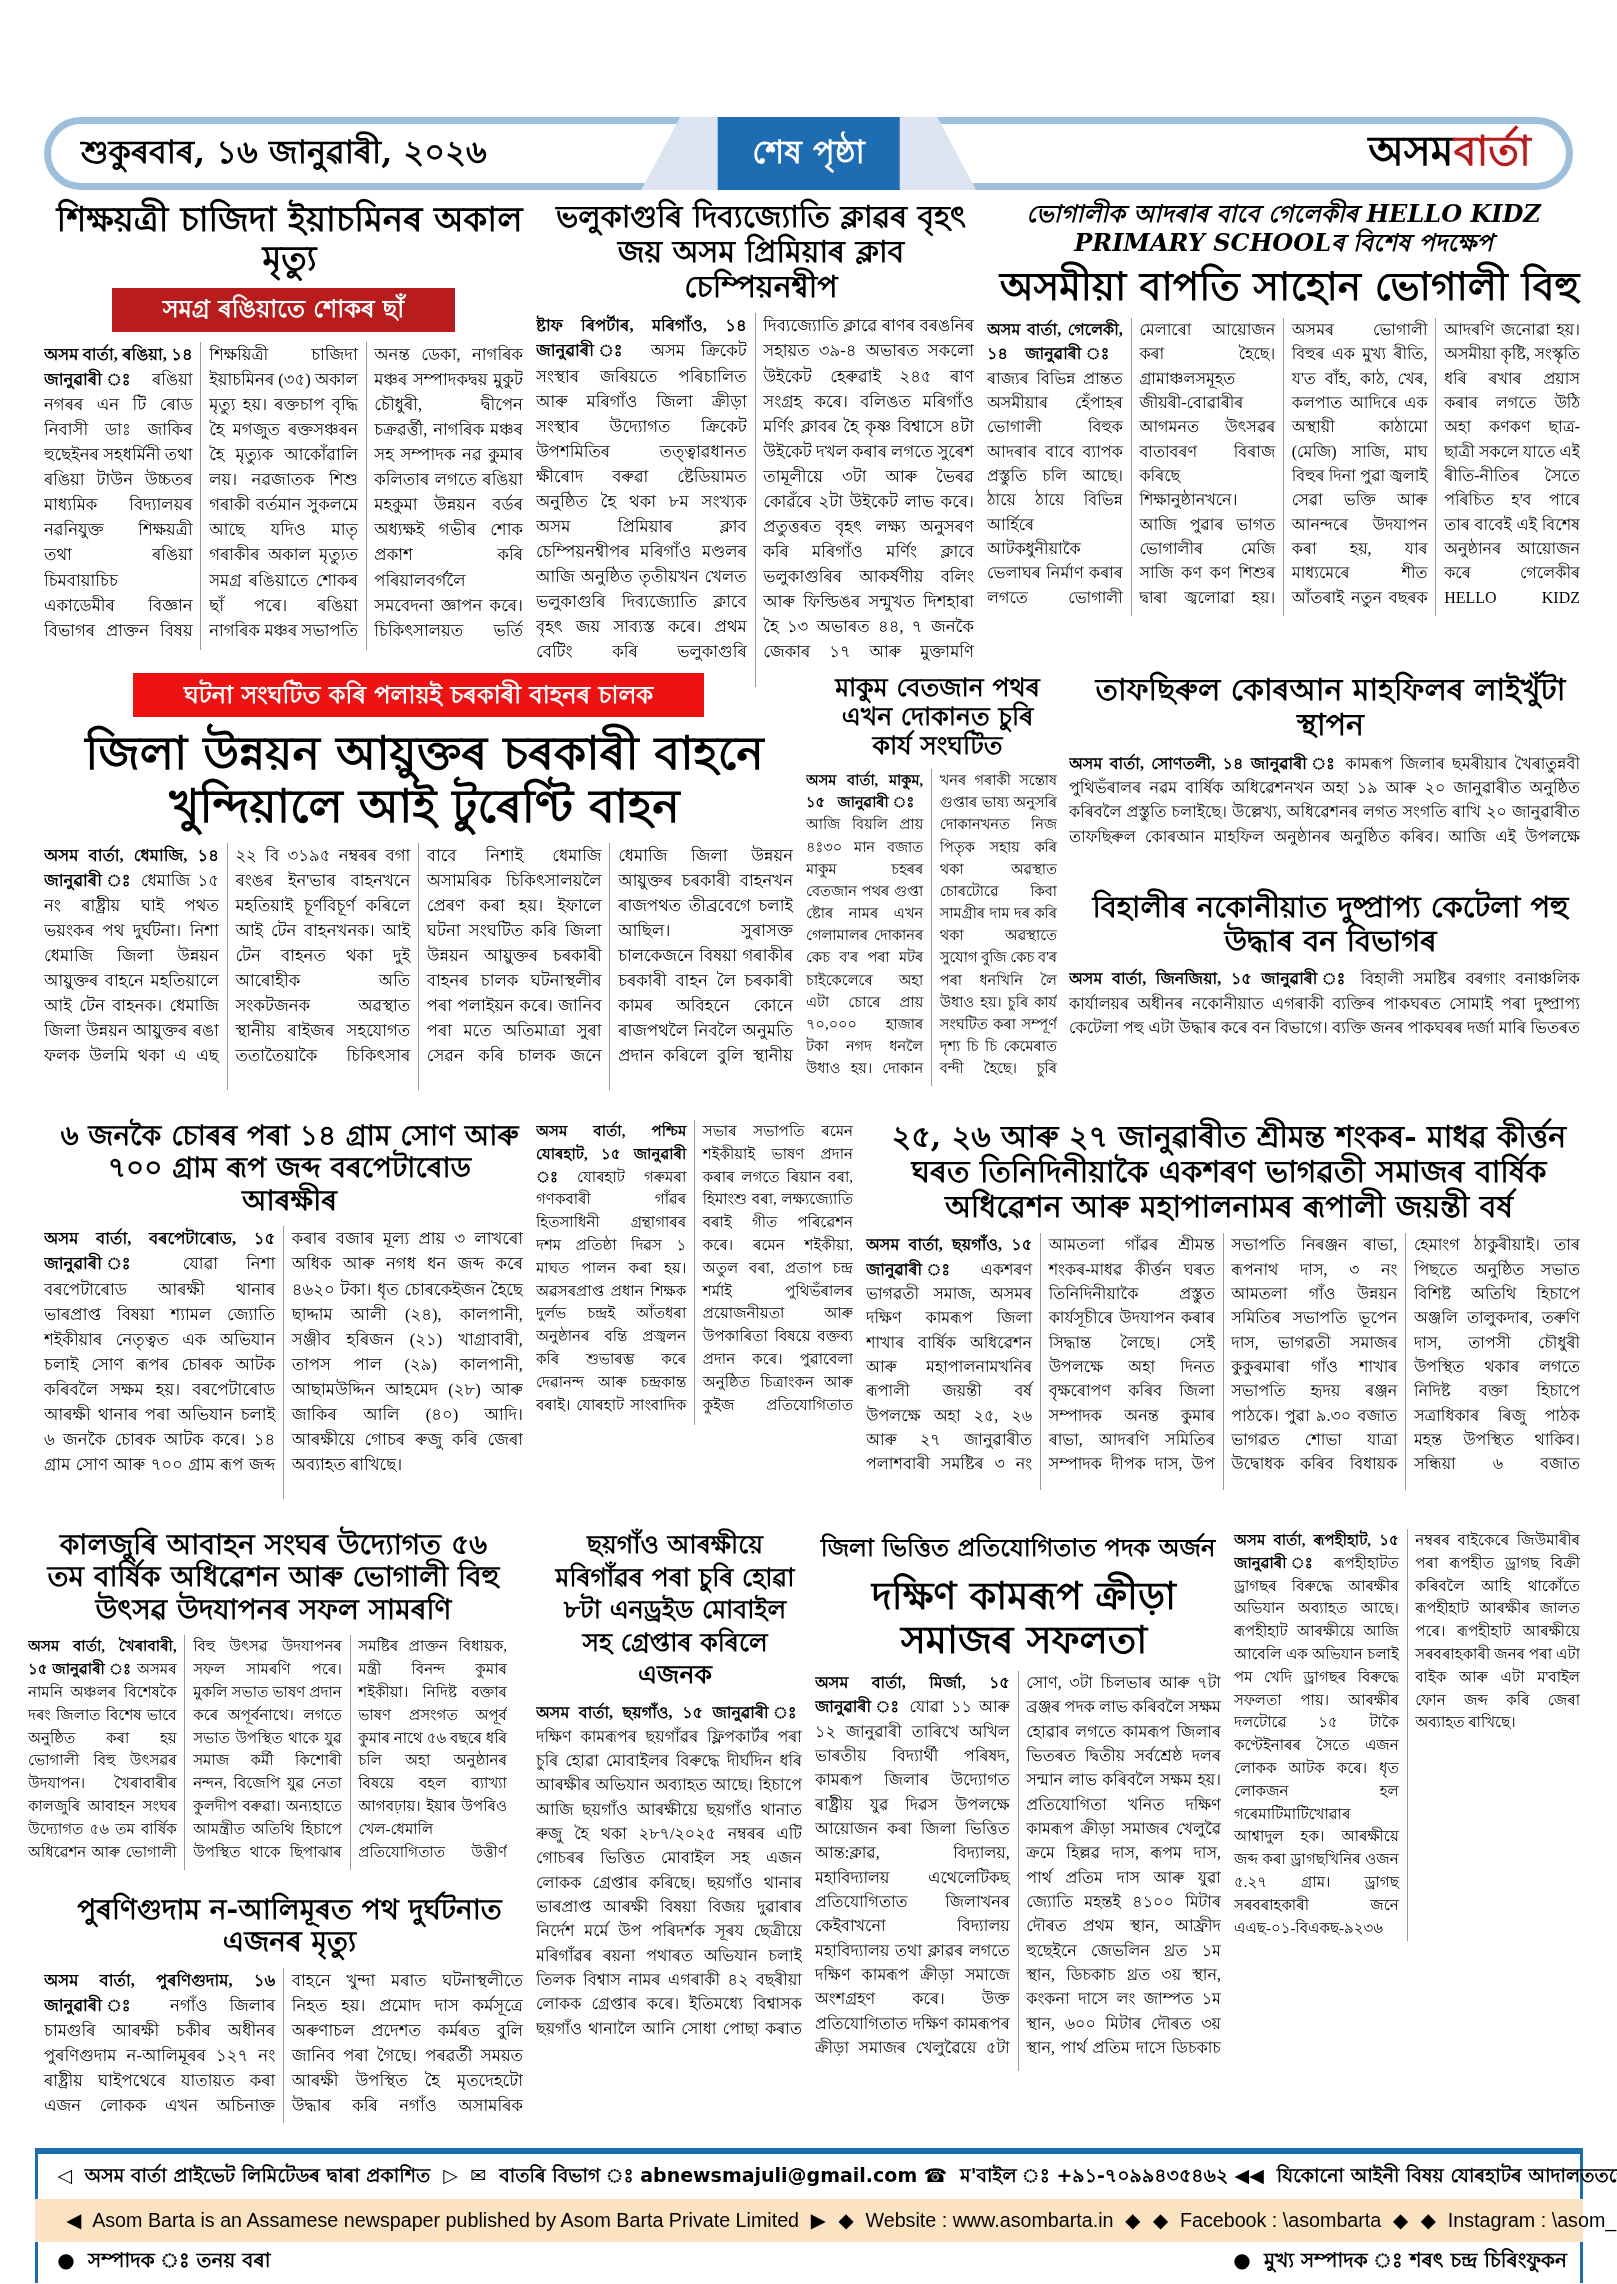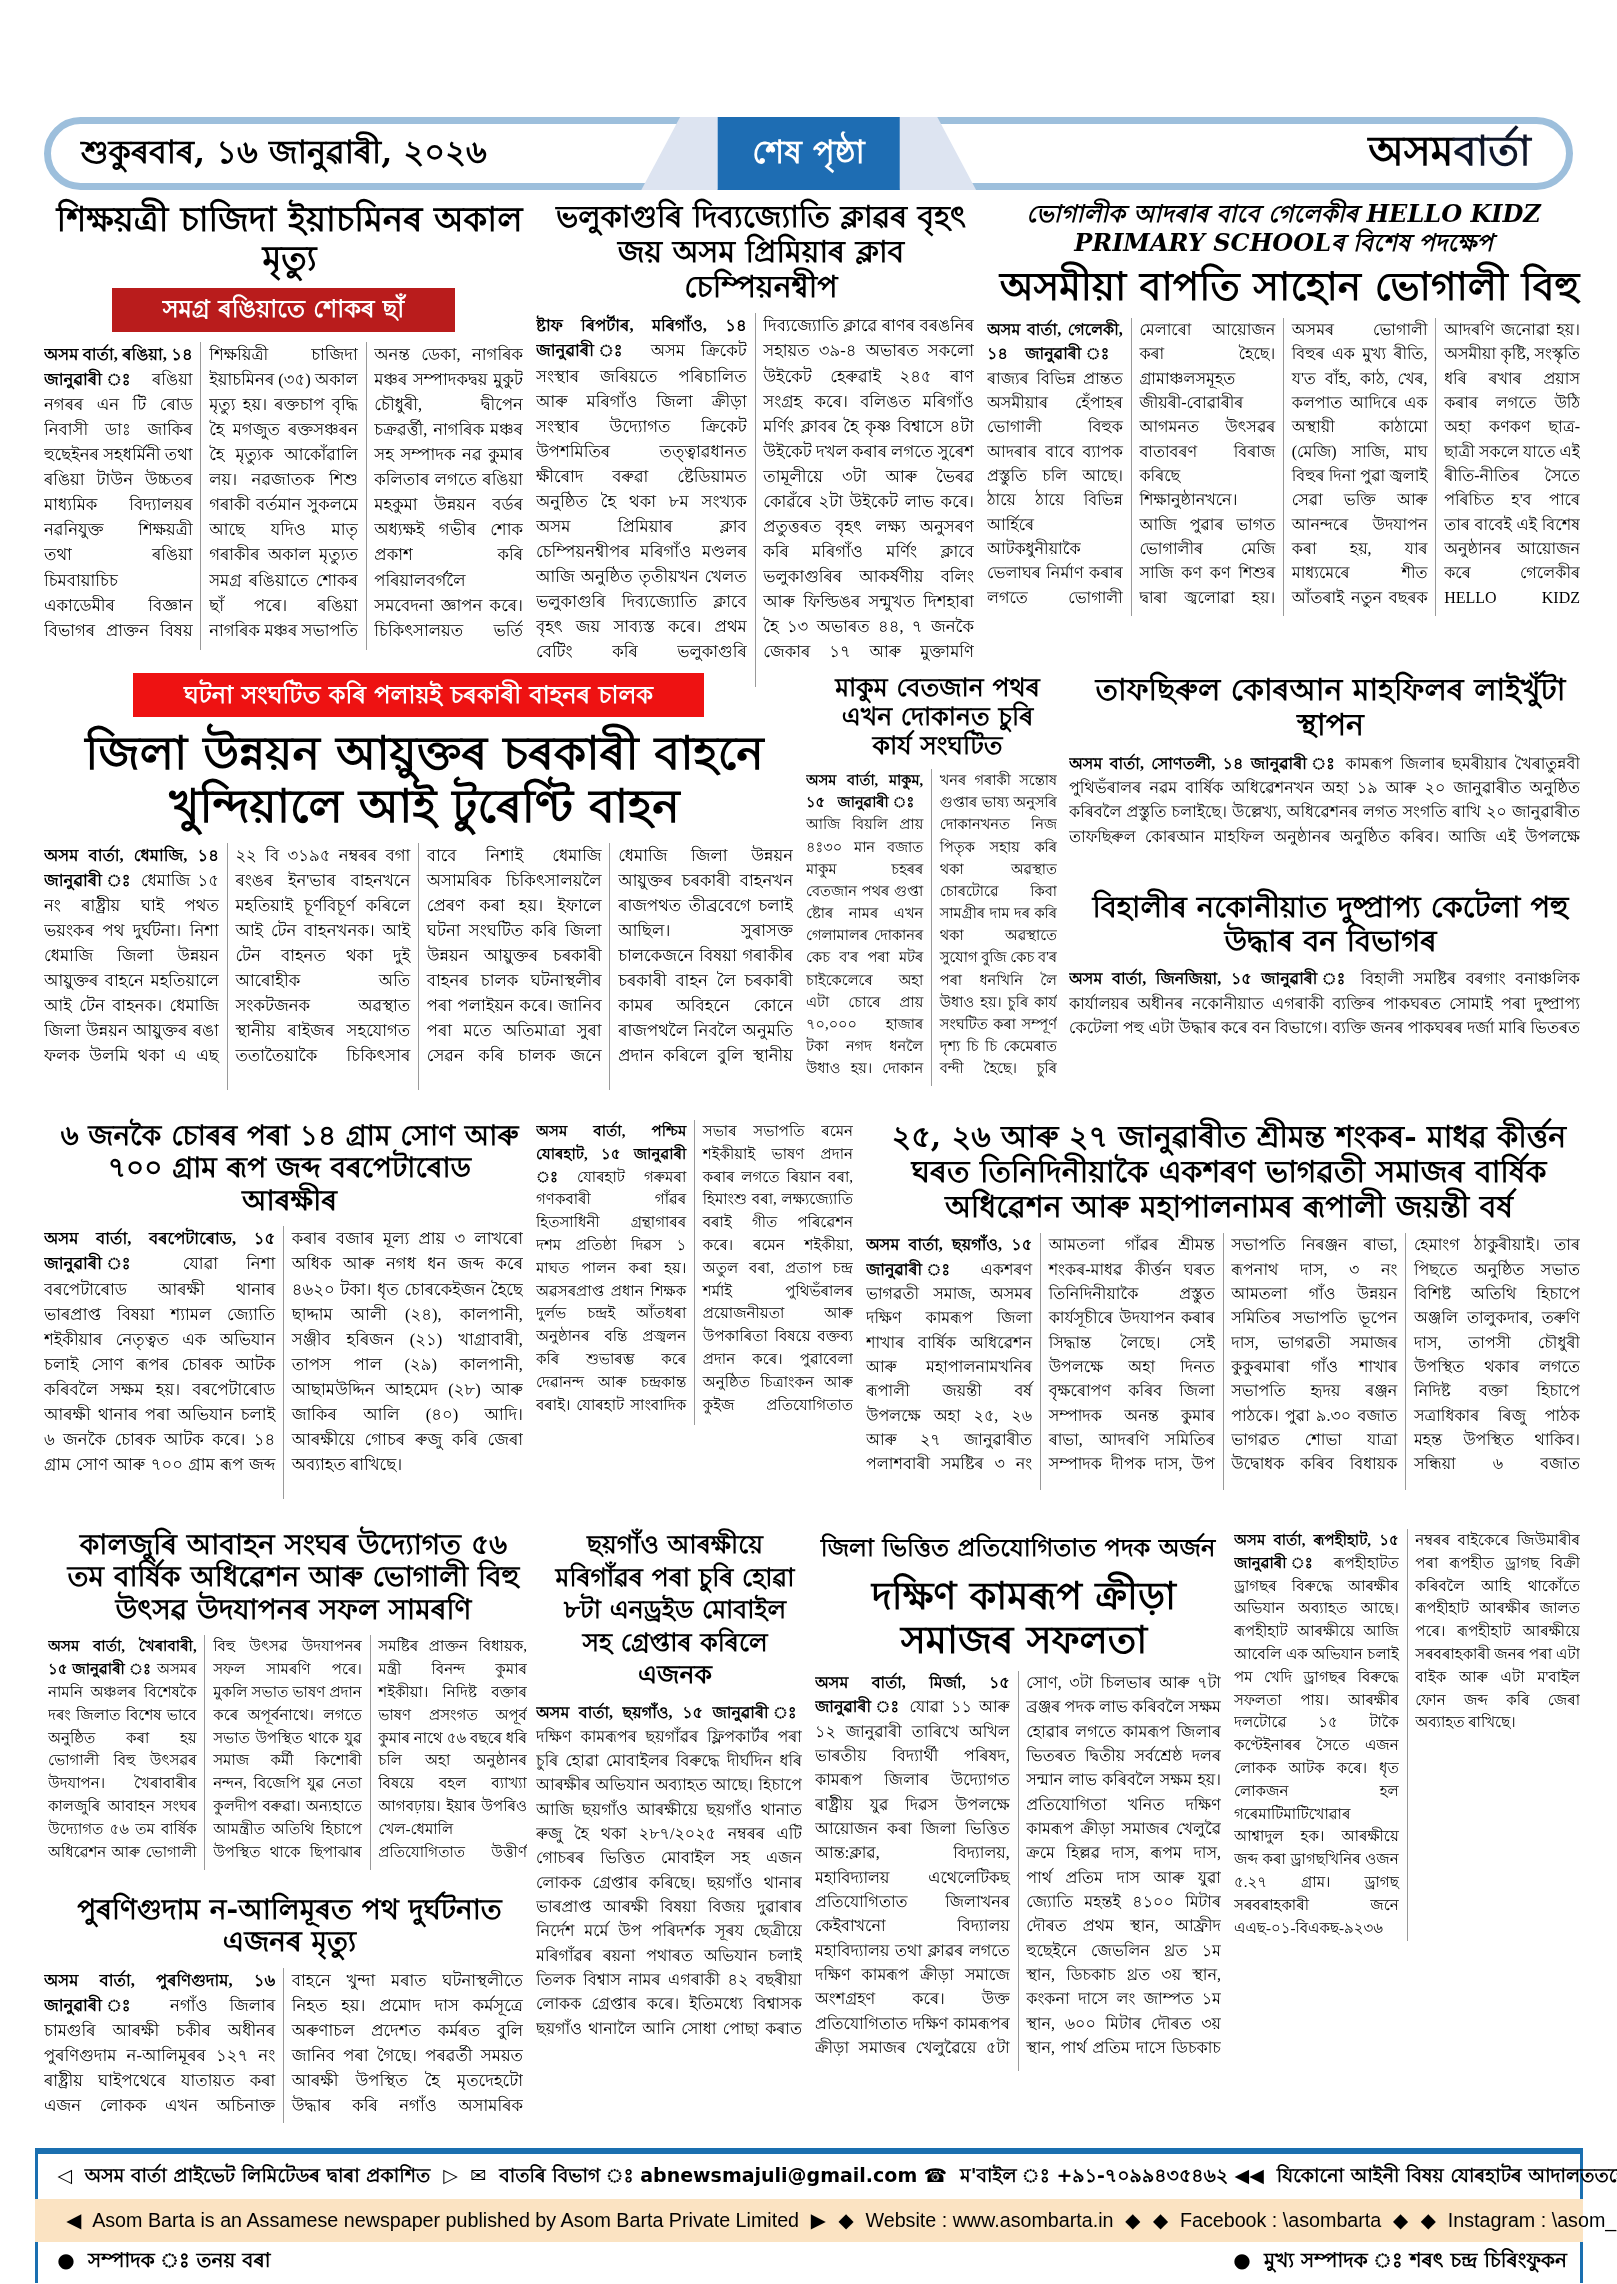--- a/index.html
+++ b/index.html
@@ -10,21 +10,21 @@
     background:#fff;border:7px solid #9dbfdc;border-radius:38px;box-sizing:border-box;
     display:flex;align-items:center;justify-content:space-between;}
   #date-box{font-family:"DejaVu Serif",serif;font-weight:bold;font-size:32px;padding-left:30px;white-space:nowrap;}
   #tab-wrap{position:absolute;left:50%;top:-7px;transform:translateX(-50%);height:73px;display:flex;align-items:stretch;}
   .tab-slant{width:76px;background:#dde4f1;}
   .tab-slant.left{transform:skewX(-28deg);margin-right:-19px;}
   .tab-slant.right{transform:skewX(28deg);margin-left:-19px;}
   #page-tab{background:#1e6db3;color:#fff;font-family:"DejaVu Serif",serif;font-weight:bold;
     font-size:32px;display:flex;align-items:center;justify-content:center;padding:0 35px;white-space:nowrap;z-index:2;}
   #masthead-logo{font-family:"DejaVu Serif",serif;font-weight:bold;font-size:41px;padding-right:35px;white-space:nowrap;}
-  #masthead-logo .red{color:#0f172a;}
+  #masthead-logo .red{color:#b91c1c;}
   
   .art{position:absolute;box-sizing:border-box;}
   .art h2,.art h1{font-family:"DejaVu Serif",serif;font-weight:bold;text-align:center;margin:0 0 9px 12px;line-height:1.16;}
   .subhead{font-family:"DejaVu Serif",serif;font-weight:bold;text-align:center;line-height:1.2;margin:0 0 6.3px 0;font-style:italic;}
   .kicker-box{color:#fff;font-family:"DejaVu Sans",sans-serif;font-weight:bold;text-align:center;
     margin:0 auto 10px auto;padding:7.6px 6.3px;line-height:1.2;}
   .pink{background:#b91c1c;}
   .redbox{background:#ee1212;}
   .kicker-plain{font-family:"DejaVu Serif",serif;font-weight:bold;text-align:center;font-size:24px;margin:0 0 5px 0;}
   .body{text-align:justify;font-size:16.5px;line-height:1.52;column-gap:16.5px;
@@ -137,21 +137,21 @@
   </article>
 
   <article class="art" style="left:866px;top:1120px;width:714px;height:400px;">
     <h2 style="font-size:30px;">২৫, ২৬ আৰু  ২৭ জানুৱাৰীত শ্রীমন্ত শংকৰ- মাধৱ কীর্ত্তন ঘৰত তিনিদিনীয়াকৈ একশৰণ ভাগৱতী সমাজৰ বার্ষিক অধিৱেশন আৰু মহাপালনামৰ ৰূপালী জয়ন্তী বর্ষ</h2>
     <div class="body c4" style="height:257px;font-size:16px;">
       <b class="dl">অসম বার্তা, ছয়গাঁও, ১৫ জানুৱাৰী ঃ</b>
       <span>একশৰণ ভাগৱতী সমাজ, অসমৰ দক্ষিণ কামৰূপ জিলা শাখাৰ বার্ষিক অধিৱেশন আৰু মহাপালনামখনিৰ ৰূপালী জয়ন্তী বর্ষ উপলক্ষে অহা ২৫, ২৬ আৰু ২৭ জানুৱাৰীত পলাশবাৰী সমষ্টিৰ ৩ নং আমতলা গাঁৱৰ শ্রীমন্ত শংকৰ-মাধৱ কীর্ত্তন ঘৰত তিনিদিনীয়াকৈ প্রস্তুত কার্যসূচীৰে উদযাপন কৰাৰ সিদ্ধান্ত লৈছে। সেই উপলক্ষে অহা দিনত বৃক্ষৰোপণ কৰিব জিলা সম্পাদক অনন্ত কুমাৰ ৰাভা, আদৰণি সমিতিৰ সম্পাদক দীপক দাস, উপ সভাপতি নিৰঞ্জন ৰাভা, ৰূপনাথ দাস, ৩ নং আমতলা গাঁও উন্নয়ন সমিতিৰ সভাপতি ভূপেন দাস, ভাগৱতী সমাজৰ কুকুৰমাৰা গাঁও শাখাৰ সভাপতি হৃদয় ৰঞ্জন পাঠকে। পুৱা ৯.৩০ বজাত ভাগৱত শোভা যাত্রা উদ্বোধক কৰিব বিধায়ক হেমাংগ ঠাকুৰীয়াই। তাৰ পিছতে অনুষ্ঠিত সভাত বিশিষ্ট অতিথি হিচাপে অঞ্জলি তালুকদাৰ, তৰুণি দাস, তাপসী চৌধুৰী উপস্থিত থকাৰ লগতে নিদিষ্ট বক্তা হিচাপে সত্রাধিকাৰ ৰিজু পাঠক মহন্ত উপস্থিত থাকিব। সন্ধিয়া ৬ বজাত বন্তিপ্রজ্বলন কৰিব আদৰণি সমিতিৰ উপ সভাপতি জয়ন্ত দাসে। ৭ বজাত গুণমালা কীর্ত্তন পৰিচালনা কৰিব অচ্যুৎ দাস, ভোলাৰাম দাসে। সন্ধিয়া ভোজনালয় মুকলি কৰিব জগত শইকীয়াই। বজাত দিহানাম পৰিৱেশন কৰিব সতী ৰাধিকা মাতৃ সেৱা সমাজে। ভোজনালয় মুকলি কৰিব আৰক্ষী বিষয়া শ্রীযুত বিজ্ঞজিৎ দাসে। তাৰ পিছতে বিয়লিৰ প্রসংগ পৰিচালনা কৰিব গৌৰী কান্ত দাস আৰু কমলেশ্বৰ দাসে। আবেলি ৩ বজাত মুকলি ধর্মালোচনা সভাত সভাপতিত্ব কৰিব জিলা সভাপতি ৰমেন দাসে। আচার্য প্রণাম কৰিব উপাচার্য লক্ষ্মী কান্ত ৰায়ে। স্মৃতিগ্রন্থ উন্মোচন কৰিব।</span>
     </div>
   </article>
 
-  <article class="art" style="left:48px;top:1529px;width:479px;height:355px;">
+  <article class="art" style="left:28px;top:1529px;width:479px;height:355px;">
     <h2 style="font-size:28px;">কালজুৰি আবাহন সংঘৰ উদ্যোগত ৫৬ তম বার্ষিক অধিৱেশন আৰু ভোগালী বিহু উৎসৱ উদযাপনৰ সফল সামৰণি</h2>
     <div class="body c3" style="height:235px;font-size:15px;">
       <b class="dl">অসম বার্তা, খৈৰাবাৰী, ১৫ জানুৱাৰী ঃ</b>
       <span>অসমৰ নামনি অঞ্চলৰ বিশেষকৈ দৰং জিলাত বিশেষ ভাবে অনুষ্ঠিত কৰা হয় ভোগালী বিহু উৎসৱৰ উদযাপন। খৈৰাবাৰীৰ কালজুৰি আবাহন সংঘৰ উদ্যোগত ৫৬ তম বার্ষিক অধিৱেশন আৰু ভোগালী বিহু উৎসৱ উদযাপনৰ সফল সামৰণি পৰে। মুকলি সভাত ভাষণ প্রদান কৰে অপূর্বনাথে। লগতে সভাত উপস্থিত থাকে যুৱ সমাজ কর্মী কিশোৰী নন্দন, বিজেপি যুৱ নেতা কুলদীপ বৰুৱা। অন্যহাতে আমন্ত্রীত অতিথি হিচাপে উপস্থিত থাকে ছিপাঝাৰ সমষ্টিৰ প্রাক্তন বিধায়ক, মন্ত্রী বিনন্দ কুমাৰ শইকীয়া। নিদিষ্ট বক্তাৰ ভাষণ প্রসংগত অপূর্ব কুমাৰ নাথে ৫৬ বছৰে ধৰি চলি অহা অনুষ্ঠানৰ বিষয়ে বহল ব্যাখ্যা আগবঢ়ায়। ইয়াৰ উপৰিও খেল-ধেমালি প্রতিযোগিতাত উত্তীর্ণ বিশেষ ভাবে কৃতিত্ব অর্জন কৰা ছাত্র-ছাত্রী সকলক অভিনন্দন পত্র আৰু জাতীয় সম্বর্ধনা জ্ঞাপন কৰা হয়। নিশা বিশেষ সাংস্কৃতিক সন্ধিয়াত হীৰক চানৰ গীতৰ শেষত সামৰণি পৰে।</span>
     </div>
   </article>
 
   <article class="art" style="left:44px;top:1894px;width:479px;height:241px;">
     <h2 style="font-size:28px;">পুৰণিগুদাম ন-আলিমূৰত পথ দুর্ঘটনাত এজনৰ মৃত্যু</h2>
     <div class="body c2" style="height:155px;">

